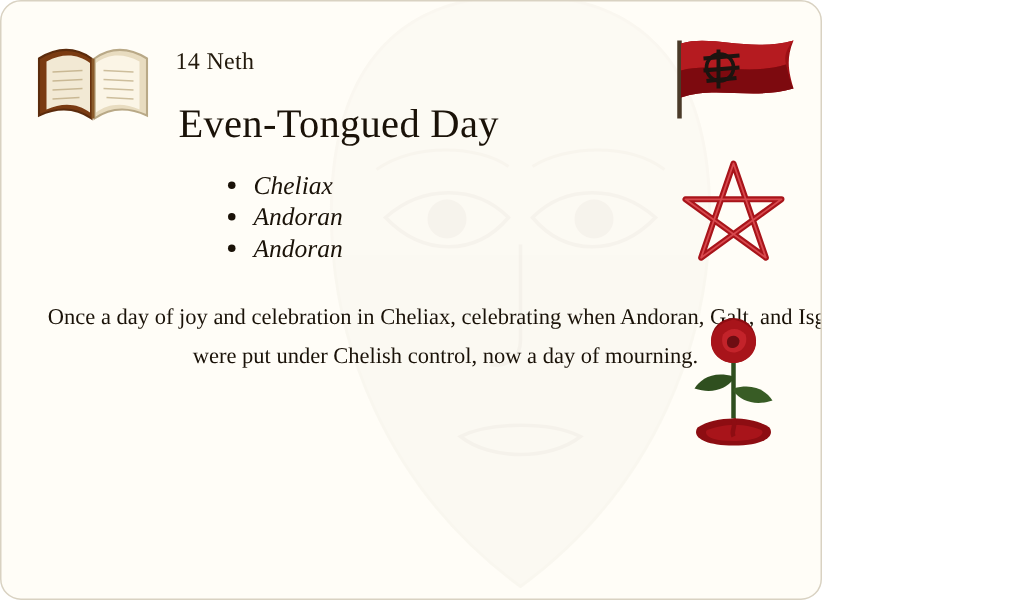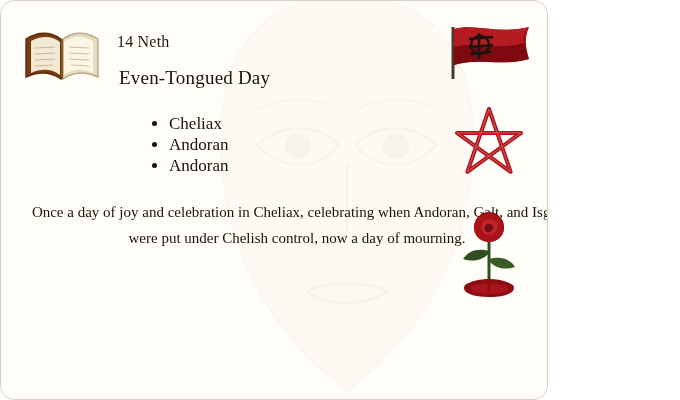--- a/index.html
+++ b/index.html
@@ -46,36 +46,37 @@
     top: 32px;
     font-size: 16px;
     letter-spacing: 0.2px;
     color: #231a0d;
   }
 
   #title {
     position: absolute;
     left: 118px;
     top: 66px;
-    font-size: 19px;
+    font-size: 27px;
     font-weight: normal;
     color: #1a1208;
     margin: 0;
     letter-spacing: 0.2px;
   }
 
   #tag-list {
     position: absolute;
     left: 150px;
     top: 112px;
     margin: 0;
     padding: 0 0 0 18px;
     list-style: disc;
   }
   #tag-list li {
+    font-style: italic;
     font-size: 17px;
     line-height: 21px;
     color: #1a1208;
   }
 
   
   #body-text {
     position: absolute;
     left: 26px;
     top: 198px;

